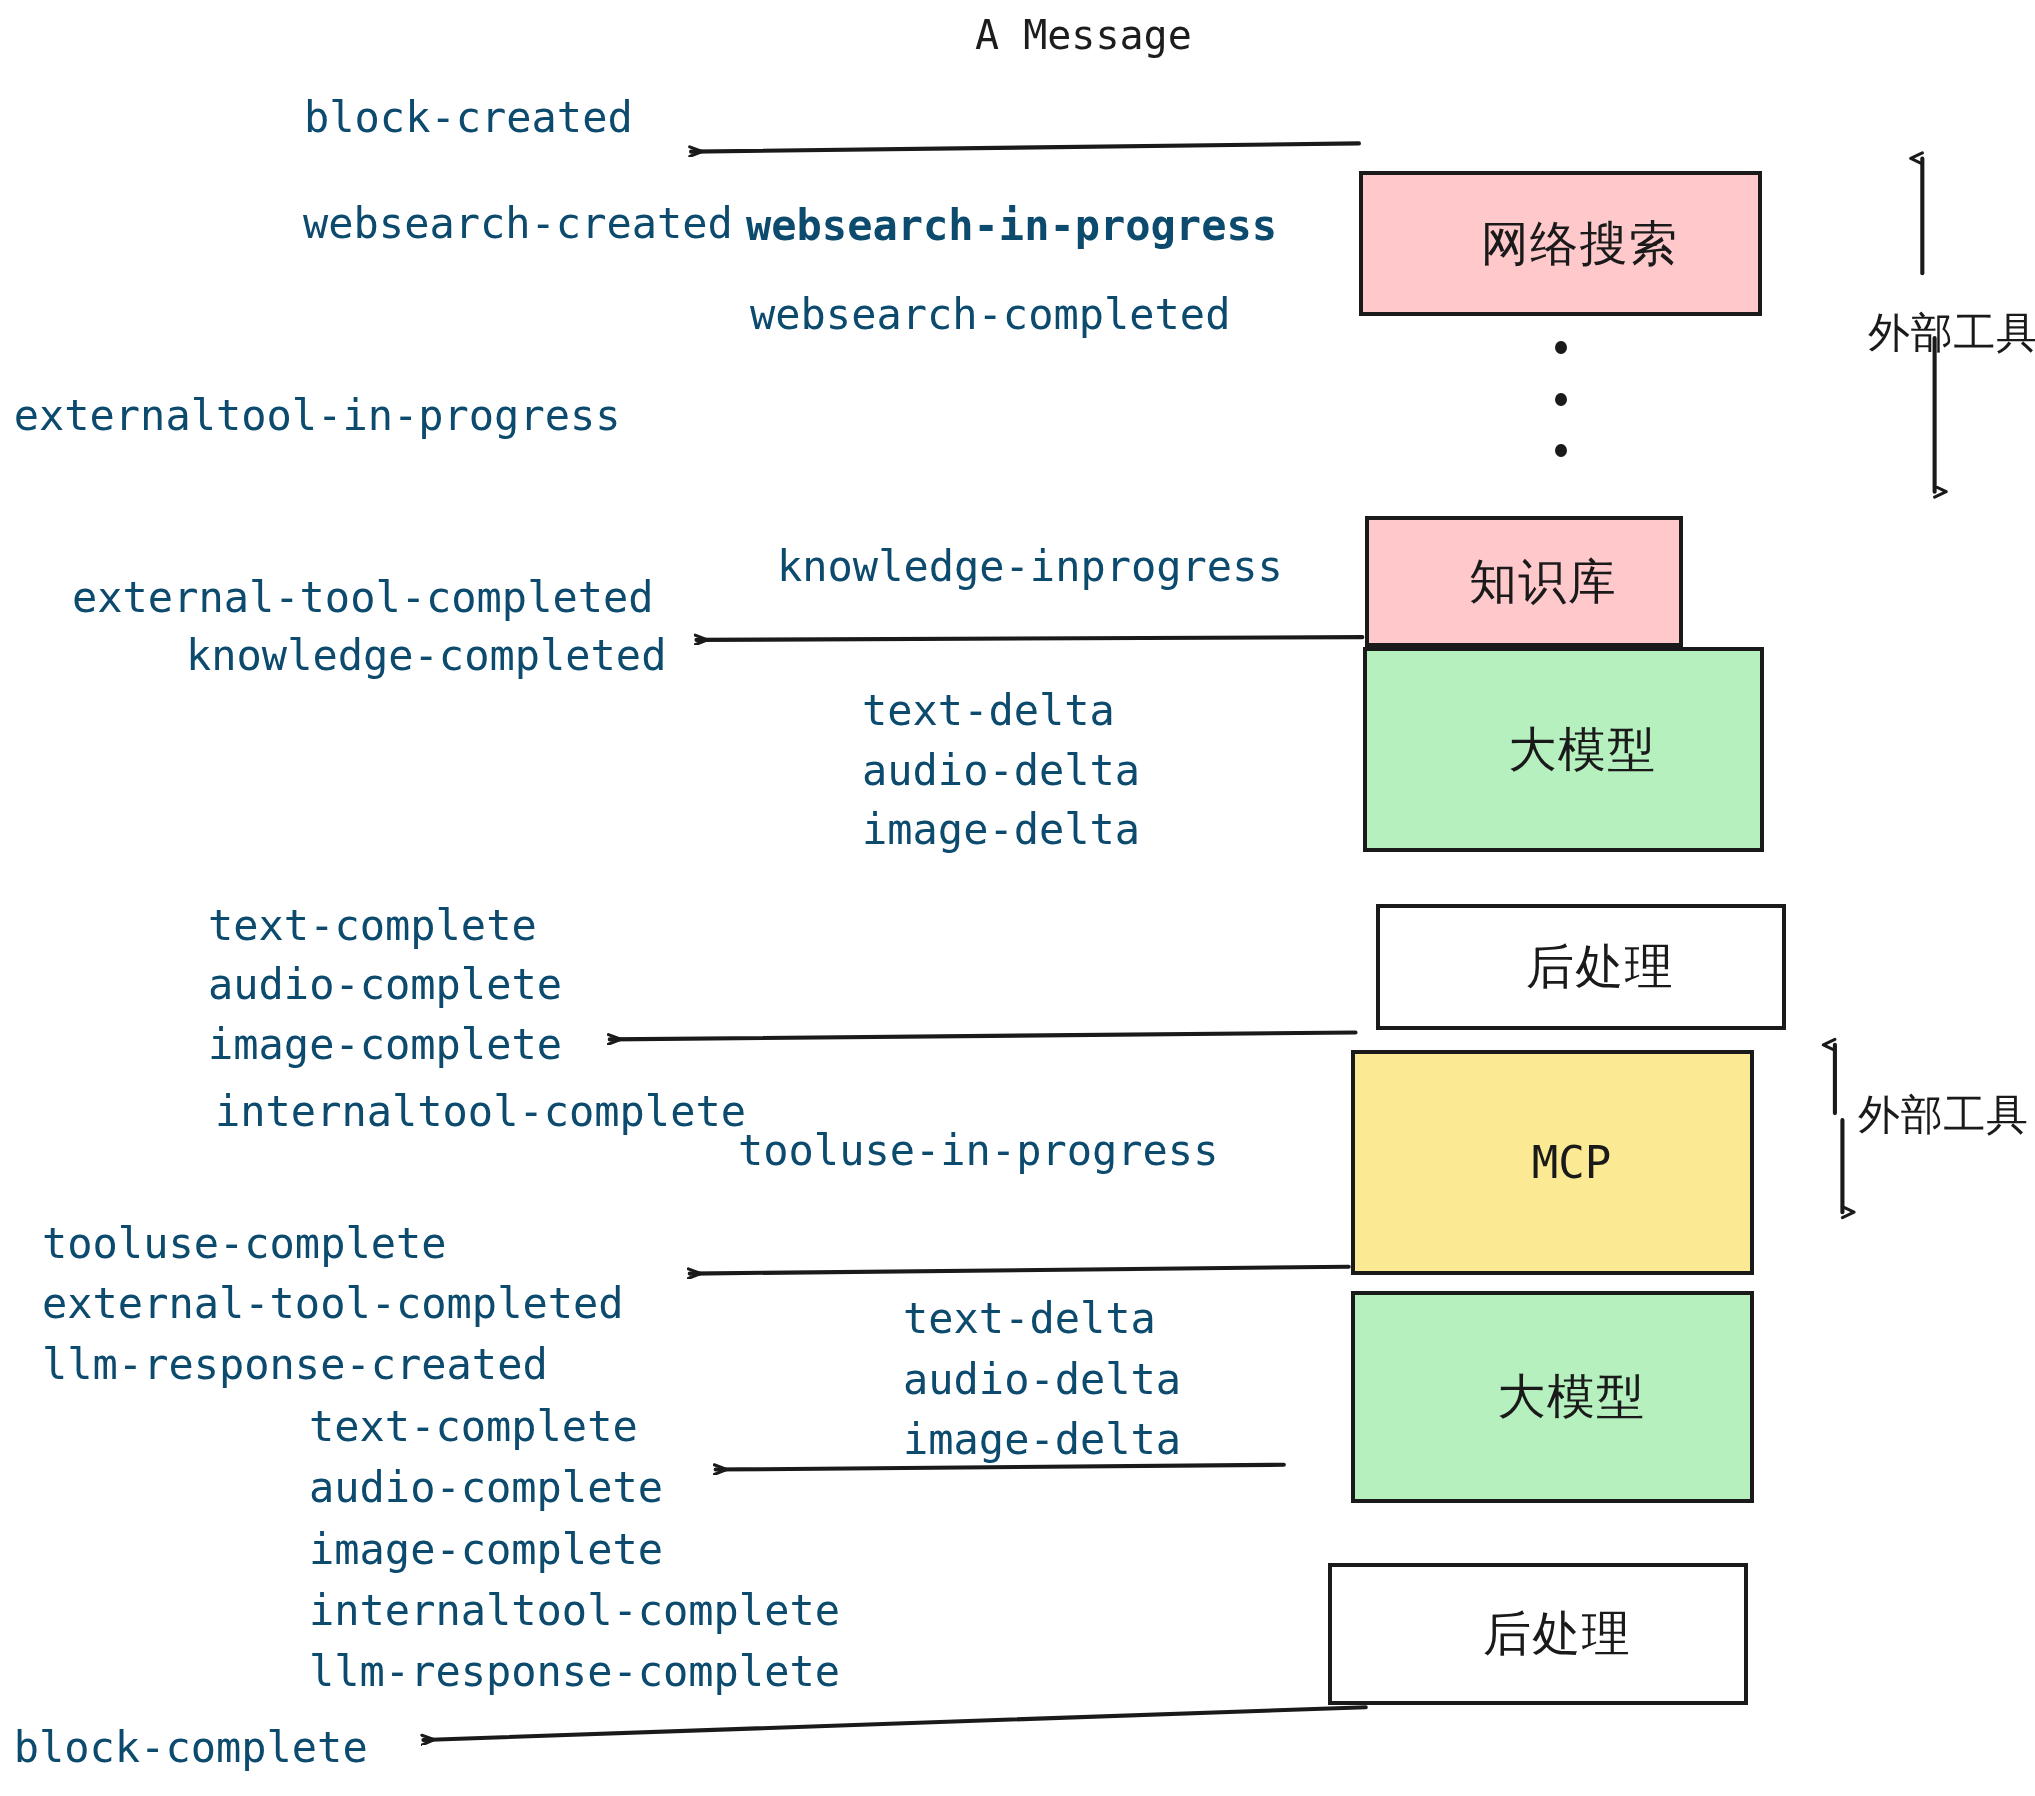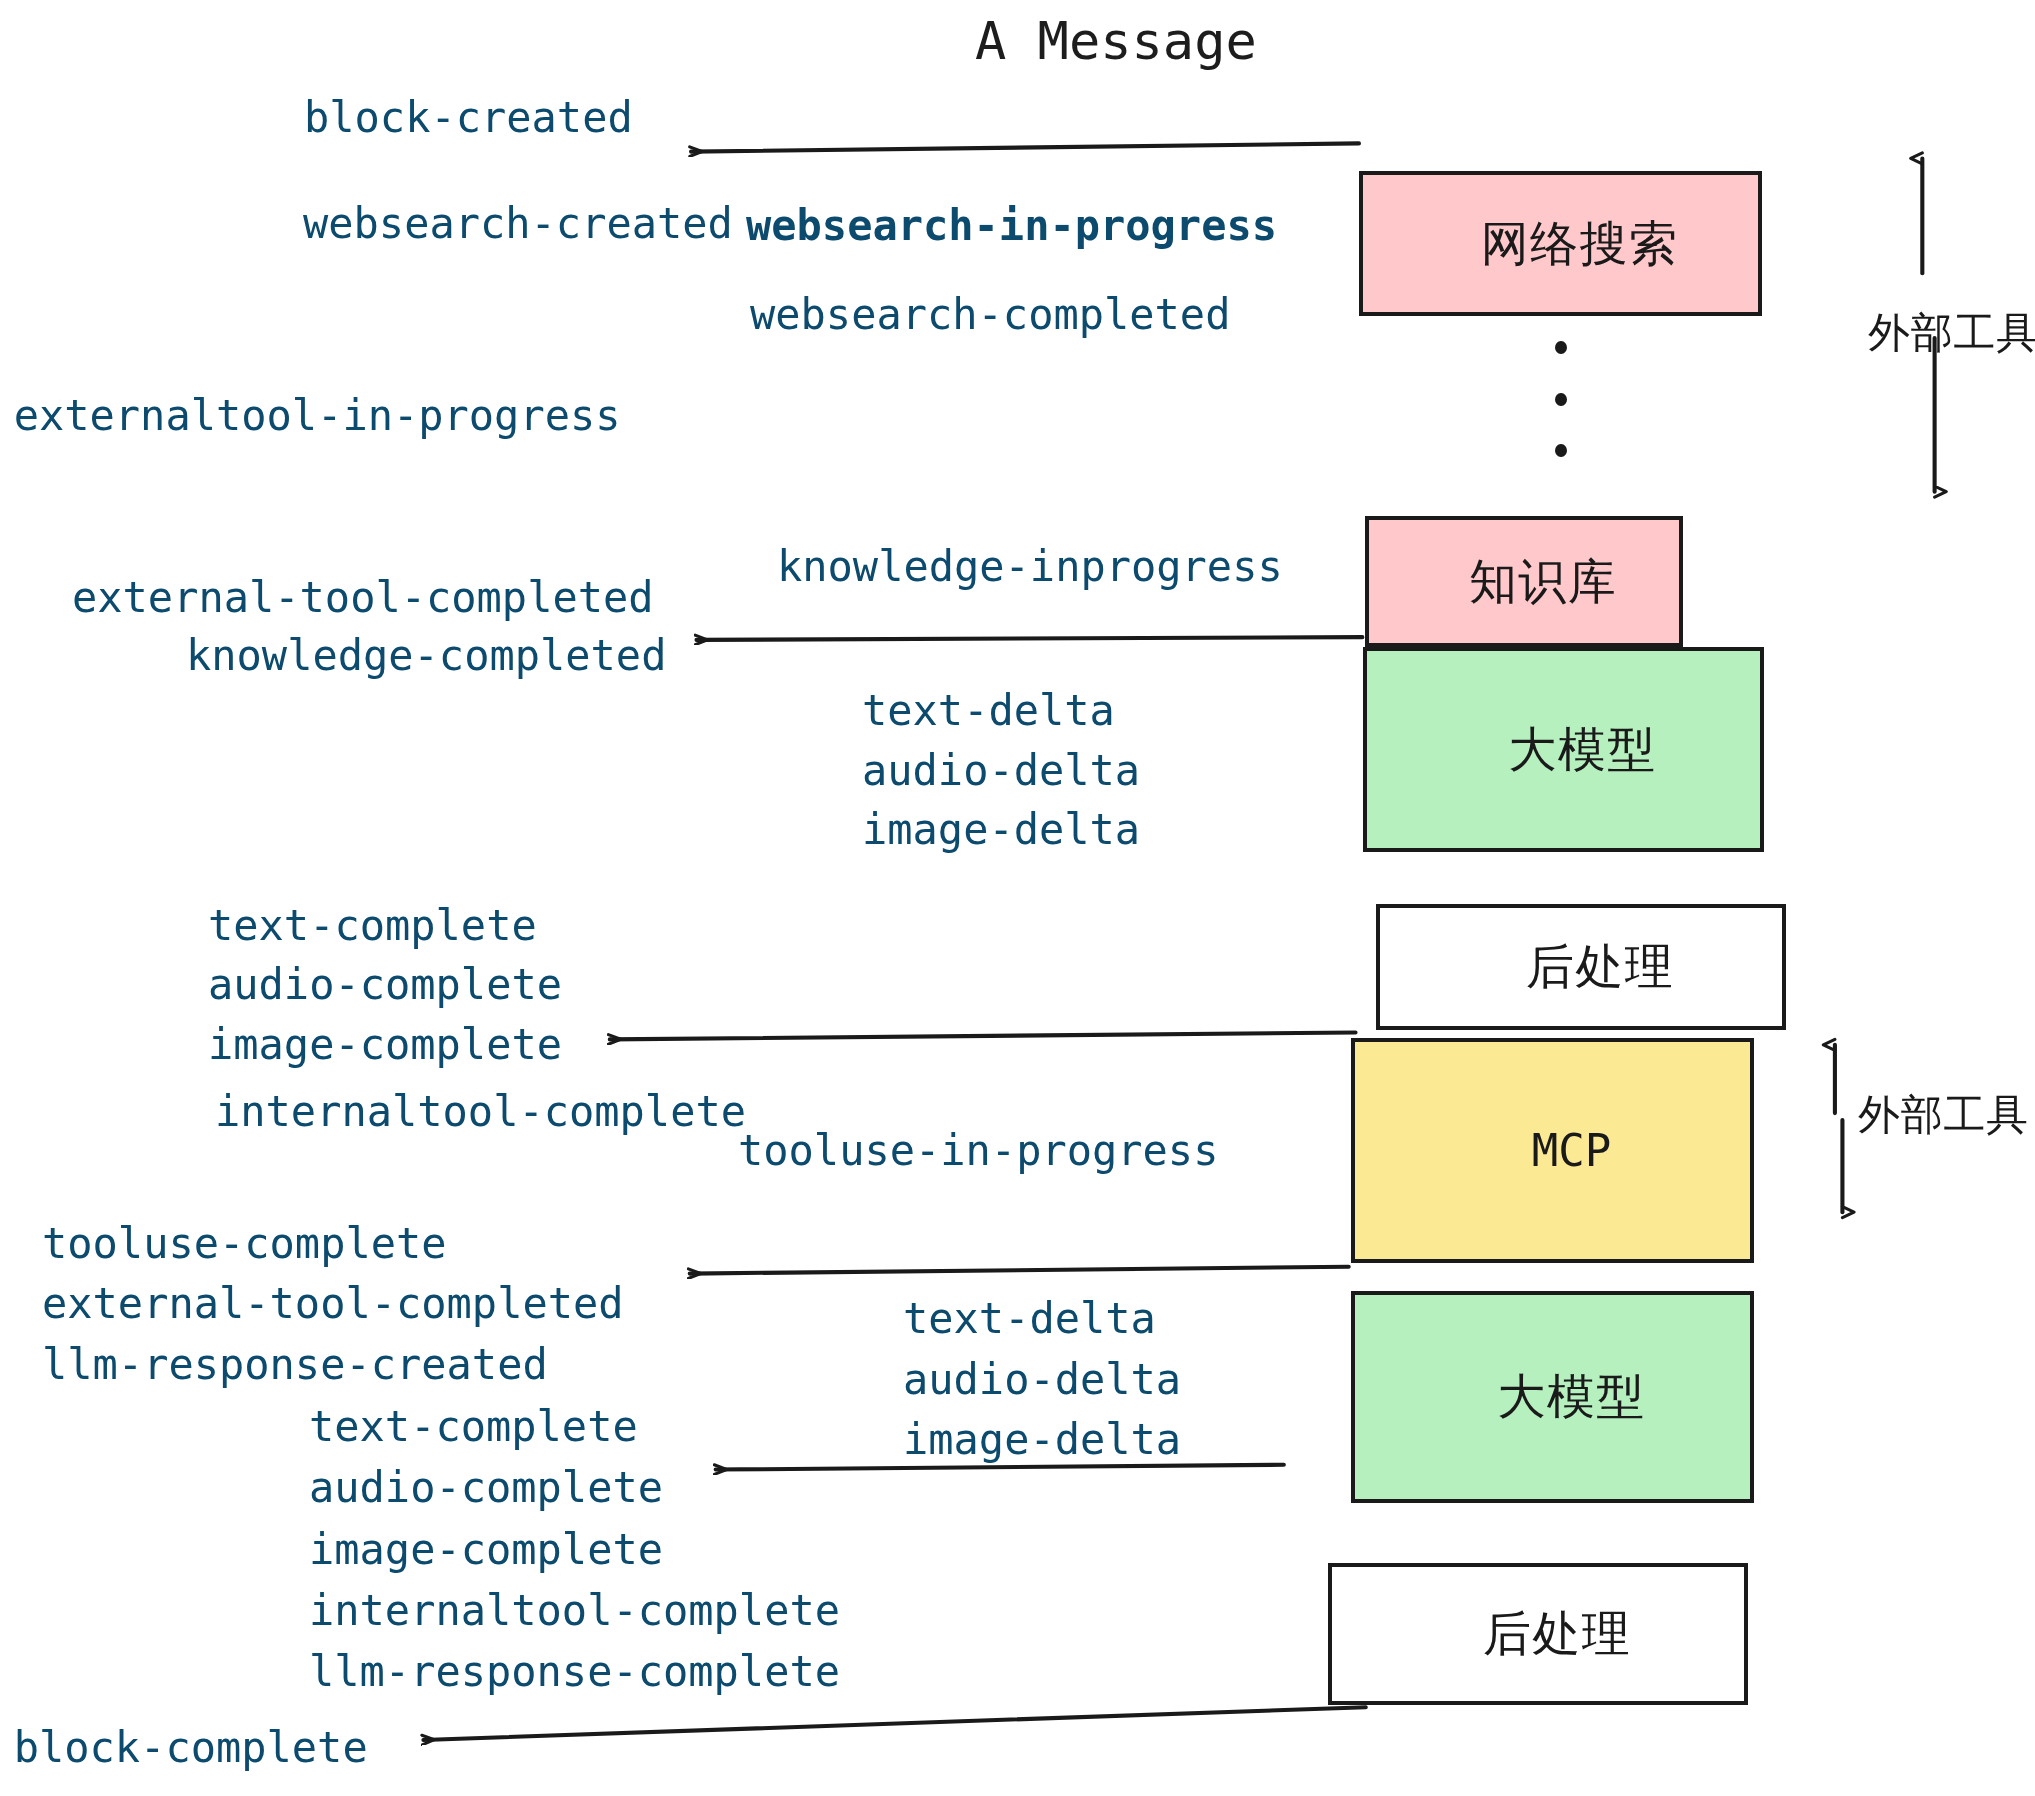--- a/index.html
+++ b/index.html
@@ -16,39 +16,39 @@
     font-family:"DejaVu Sans Mono", monospace;
     font-size:42px;
     letter-spacing:0px;
     color:#0c4a6e;
     white-space:nowrap;
     line-height:1;
   }
   .title{
     position:absolute;
     font-family:"DejaVu Sans Mono", monospace;
-    font-size:52px;
+    font-size:40px;
     color:#1d1d1d;
     white-space:nowrap;
     line-height:1;
   }
   .box{
     position:absolute;
     border:4.8px solid #1a1a1a;
     box-sizing:border-box;
     display:flex;
     align-items:center;
     justify-content:center;
     font-family:"DejaVu Sans", sans-serif;
     font-size:48px;
     color:#1a1a1a;
     letter-spacing:1.4px;
     padding-left:38px;
   }
-  .box.mcp{ font-family:"DejaVu Sans Mono", monospace; font-size:44px; letter-spacing:0; }
+  .box.mcp{ font-family:"DejaVu Sans Mono", monospace; font-size:44px; letter-spacing:0;margin-top:12px; }
   .sidelbl{
     position:absolute;
     font-family:"DejaVu Sans", sans-serif;
     font-size:42px;
     color:#1a1a1a;
     white-space:nowrap;
     letter-spacing:0.7px;
   }
   .dots{
     position:absolute;

